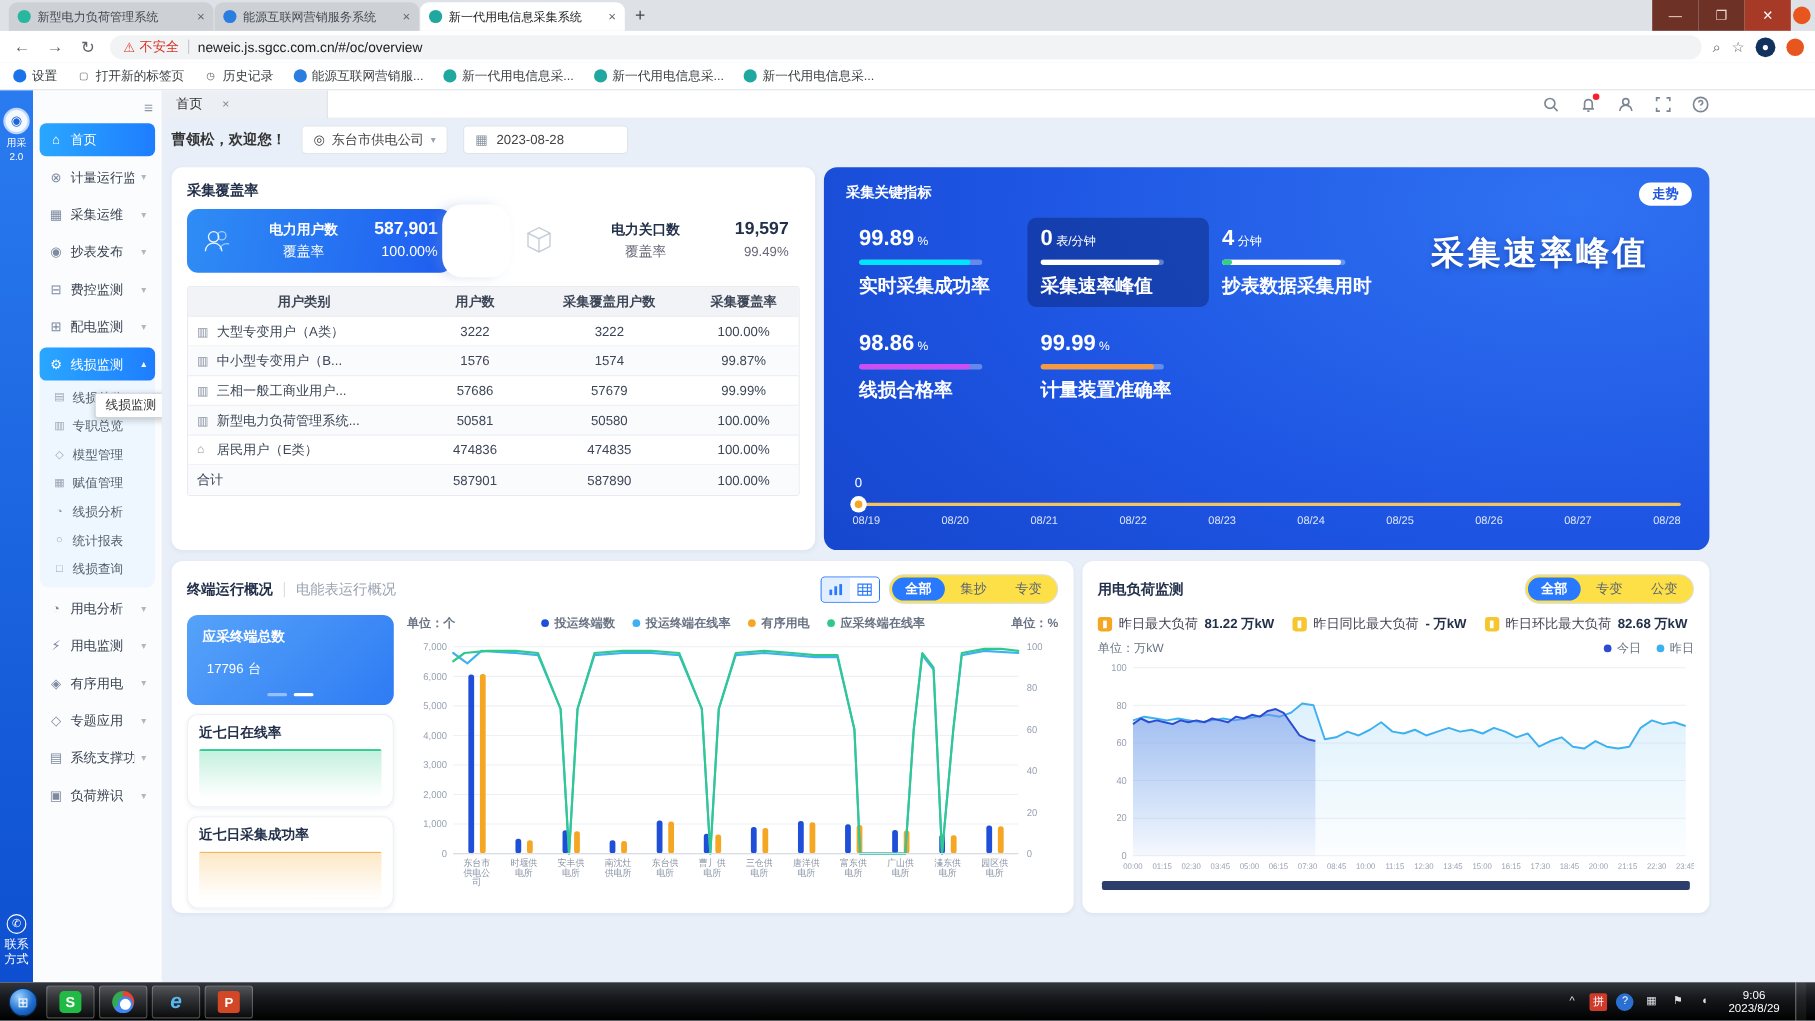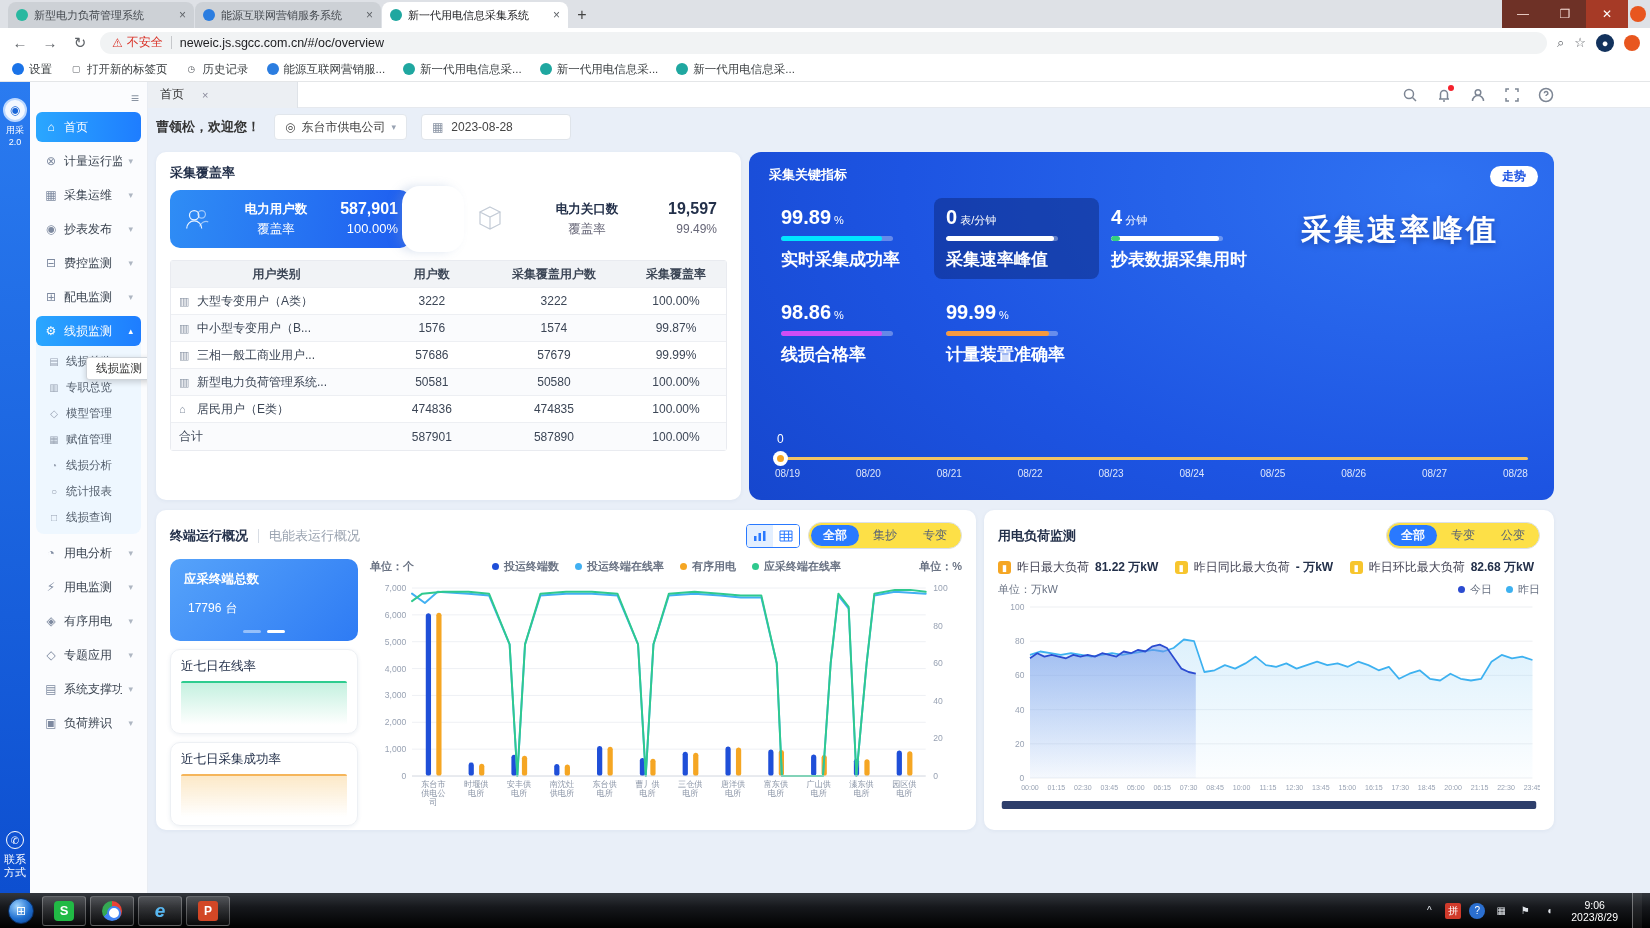--- a/index.html
+++ b/index.html
@@ -136,21 +136,21 @@
   .tbody{display:flex;gap:12px;margin-top:10px;flex:1;}
   .lcol{width:188px;display:flex;flex-direction:column;gap:8px;}
   .totcard{height:82px;border-radius:10px;background:linear-gradient(135deg,#56a3fa,#2e7bf4);color:#fff;padding:12px 14px;position:relative;}
   .totcard .l1{font-size:12.5px;font-weight:bold;}
   .totcard .l2{font-size:22px;font-weight:bold;margin-top:4px;}
   .totcard .l2 span{font-size:12px;font-weight:normal;margin-left:4px;}
   .pgdots{position:absolute;bottom:8px;left:0;right:0;display:flex;justify-content:center;gap:6px;}
   .pgdots i{width:18px;height:3px;border-radius:2px;background:rgba(255,255,255,.45);}
   .pgdots i.on{background:#fff;}
   .minicard{flex:1;border:1px solid #edf0f4;border-radius:10px;box-shadow:0 1px 4px rgba(30,60,120,.08);padding:8px 10px;display:flex;flex-direction:column;}
-  .minicard .mt{font-size:12.5px;font-weight:normal;color:#23304a;}
+  .minicard .mt{font-size:12.5px;font-weight:bold;color:#23304a;}
   .sline{flex:1;margin-top:6px;border-radius:2px;}
   .sline.green{border-top:2px solid #2ecc8f;background:linear-gradient(180deg,rgba(46,204,143,.28),rgba(46,204,143,0));}
   .sline.orange{border-top:2px solid #f5b55a;background:linear-gradient(180deg,rgba(245,166,35,.25),rgba(245,166,35,0));}
   .chartcol{flex:1;display:flex;flex-direction:column;}
   .legrow{display:flex;align-items:center;font-size:11px;color:#6a7384;font-weight:bold;}
   .legmid{flex:1;display:flex;justify-content:center;gap:16px;}
   .leg{display:flex;align-items:center;gap:5px;}
   .leg i{width:7px;height:7px;border-radius:50%;}
   
   .load{flex:1;padding:12px 14px;display:flex;flex-direction:column;}

